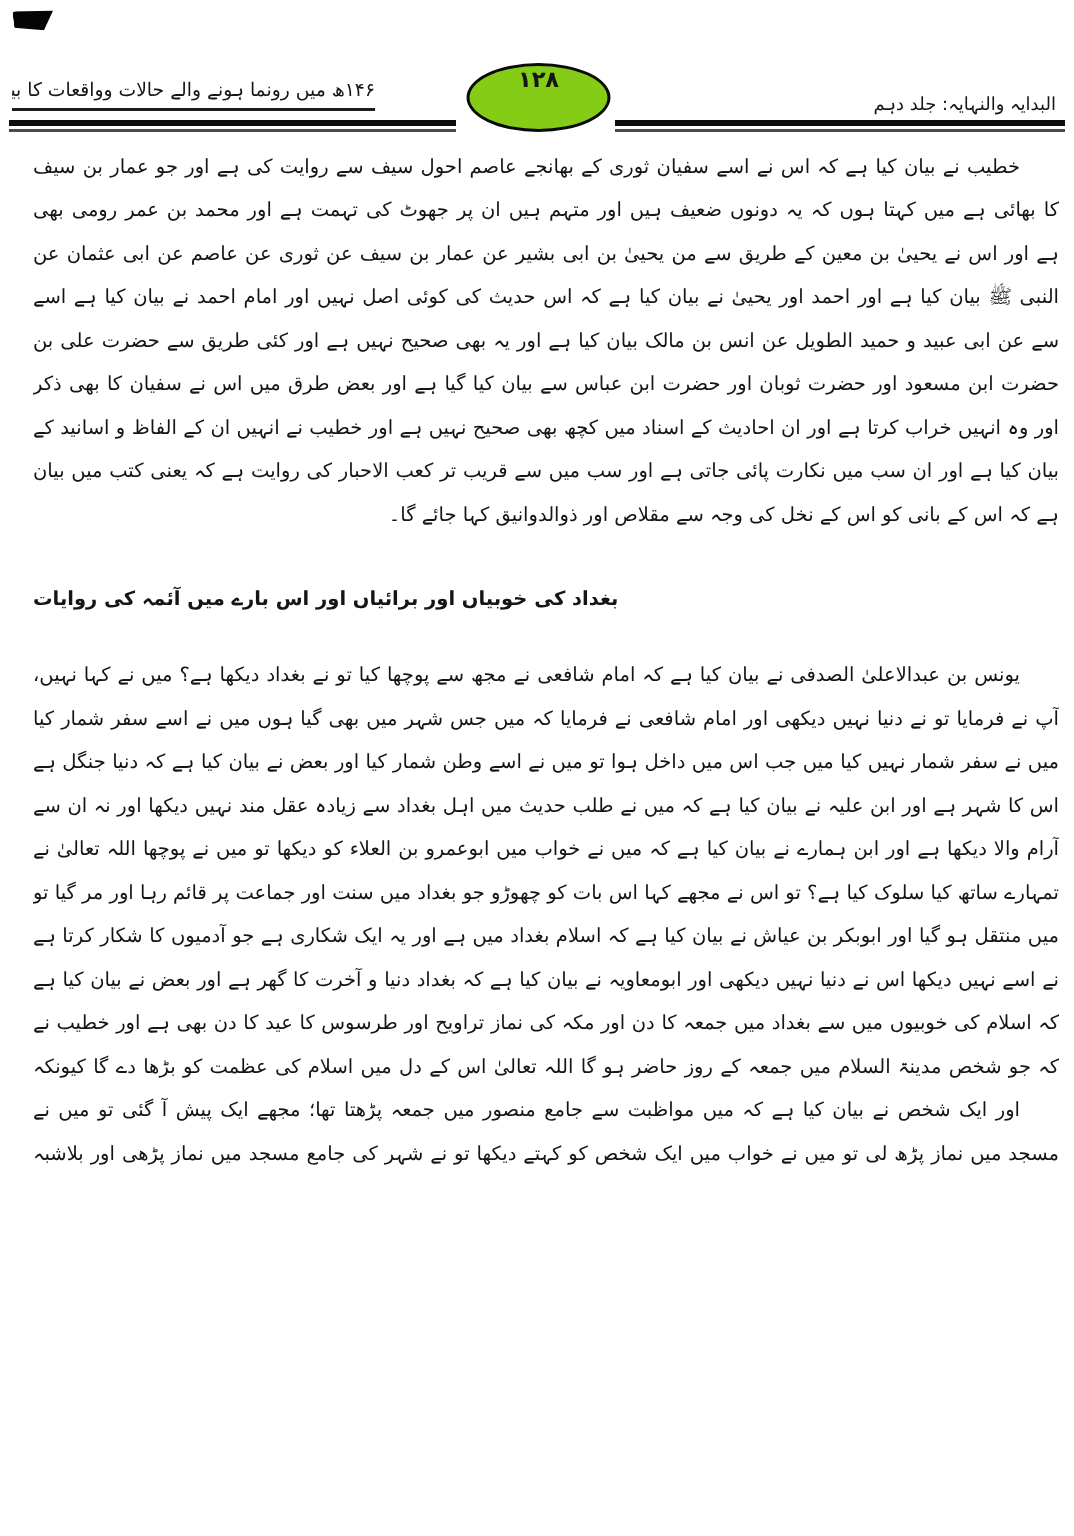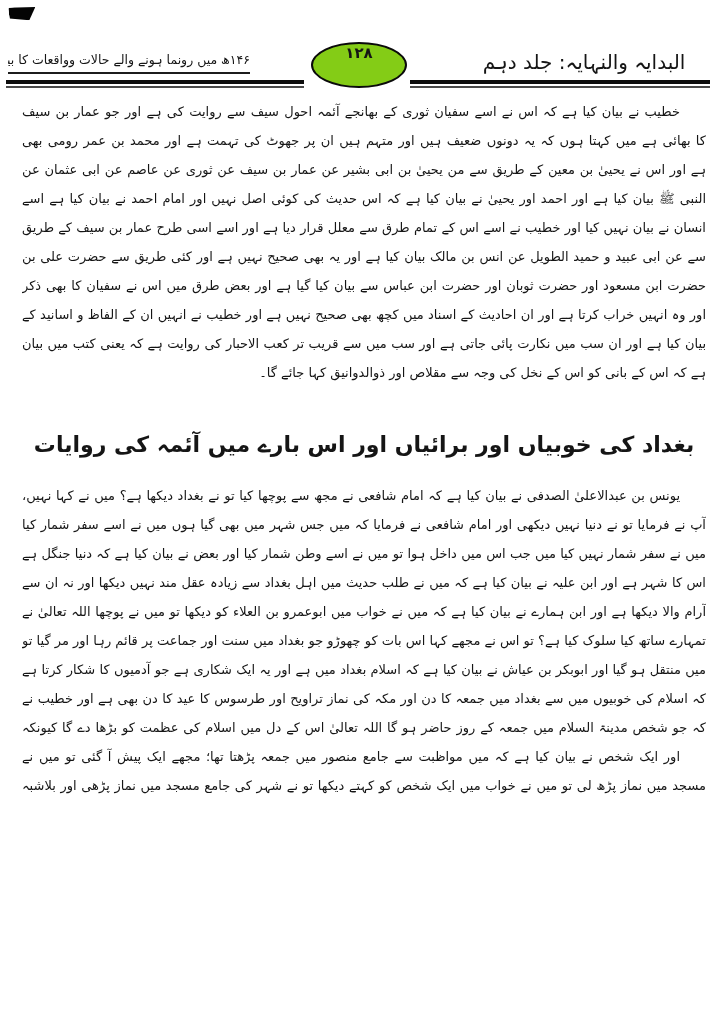--- a/index.html
+++ b/index.html
@@ -14,22 +14,22 @@
   }
   
   .corner-mark{
     position:absolute;left:9px;top:6px;width:27px;height:15px;
     background:#040404;border-radius:2px;
     clip-path:polygon(0 0,100% 18%,72% 100%,0 72%);
     transform:rotate(-7deg);
   }
   
   .hdr-right{
-    position:absolute;top:50px;right:12px;width:240px;
-    font-size:20px;text-align:center;direction:rtl;
+    position:absolute;top:62px;right:12px;width:240px;
+    font-size:12px;text-align:right;direction:rtl;
     letter-spacing:0;white-space:nowrap;
   }
   .hdr-left{
     position:absolute;top:52px;left:8px;width:242px;
     font-size:12.5px;text-align:center;direction:rtl;
     border-bottom:2px solid #1c1c1c;padding-bottom:5px;
     white-space:nowrap;overflow:hidden;
   }
   .page-oval{
     position:absolute;top:42px;left:311px;width:92px;height:42px;
@@ -48,22 +48,22 @@
     position:absolute;top:97px;right:10px;left:22px;
     direction:rtl;font-size:13px;line-height:29px;
   }
   .line{
     text-align:justify;text-align-last:justify;
     white-space:normal;overflow:hidden;height:29px;
   }
   .line.first{padding-right:26px;}
   .line.end{text-align:center;text-align-last:right;}
   .section-heading{
-    margin:42px 0 20px 0;
-    font-size:22px;font-weight:bold;text-align:center;
+    margin:26px 0 20px 0;
+    font-size:13px;font-weight:bold;text-align:left;
     line-height:32px;
   }
 </style>
 </head>
 <body>
 
 <div class="page">
 
   <div class="corner-mark"></div>
 
@@ -71,42 +71,42 @@
   <div class="hdr-left">۱۴۶ھ میں رونما ہونے والے حالات وواقعات کا بیان</div>
   <div class="page-oval">
     <span>۱۲۸</span>
   </div>
   <div class="rule rule-left"></div>
   <div class="rule rule-right"></div>
 
   <div class="body">
 
     <div class="para">
-      <div class="line first">خطیب نے بیان کیا ہے کہ اس نے اسے سفیان ثوری کے بھانجے آئمہ احول سیف سے روایت کی ہے اور جو عمار بن سیف</div>
+      <div class="line first">خطیب نے بیان کیا ہے کہ اس نے اسے سفیان ثوری کے بھانجے عاصم احول سیف سے روایت کی ہے اور جو عمار بن سیف</div>
       <div class="line">کا بھائی ہے میں کہتا ہوں کہ یہ دونوں ضعیف ہیں اور متہم ہیں ان پر جھوٹ کی تہمت ہے اور محمد بن عمر رومی بھی ضعیف ہے اور</div>
       <div class="line">ہے اور اس نے یحییٰ بن معین کے طریق سے من یحییٰ بن ابی بشیر عن عمار بن سیف عن ثوری عن عاصم عن ابی عثمان عن جریر عن</div>
       <div class="line">النبی ﷺ بیان کیا ہے اور احمد اور یحییٰ نے بیان کیا ہے کہ اس حدیث کی کوئی اصل نہیں اور امام احمد نے بیان کیا ہے اسے کسی ثقہ</div>
-      <div class="line">انسان نے بیان نہیں کیا اور خطیب نے اسے اس کے تمام طرق سے معلل قرار دیا ہے اور اسے اسی طرح عمار بن سیف کے طریق</div>
       <div class="line">سے عن ابی عبید و حمید الطویل عن انس بن مالک بیان کیا ہے اور یہ بھی صحیح نہیں ہے اور کئی طریق سے حضرت علی بن ابی طالب اور</div>
       <div class="line">حضرت ابن مسعود اور حضرت ثوبان اور حضرت ابن عباس سے بیان کیا گیا ہے اور بعض طرق میں اس نے سفیان کا بھی ذکر کیا ہے</div>
       <div class="line">اور وہ انہیں خراب کرتا ہے اور ان احادیث کے اسناد میں کچھ بھی صحیح نہیں ہے اور خطیب نے انہیں ان کے الفاظ و اسانید کے ساتھ</div>
       <div class="line">بیان کیا ہے اور ان سب میں نکارت پائی جاتی ہے اور سب میں سے قریب تر کعب الاحبار کی روایت ہے کہ یعنی کتب میں بیان ہوا</div>
       <div class="line end">ہے کہ اس کے بانی کو اس کے نخل کی وجہ سے مقلاص اور ذوالدوانیق کہا جائے گا۔</div>
     </div>
 
     <h2 class="section-heading">بغداد کی خوبیاں اور برائیاں اور اس بارے میں آئمہ کی روایات</h2>
 
     <div class="para">
       <div class="line first">یونس بن عبدالاعلیٰ الصدفی نے بیان کیا ہے کہ امام شافعی نے مجھ سے پوچھا کیا تو نے بغداد دیکھا ہے؟ میں نے کہا نہیں، تو</div>
       <div class="line">آپ نے فرمایا تو نے دنیا نہیں دیکھی اور امام شافعی نے فرمایا کہ میں جس شہر میں بھی گیا ہوں میں نے اسے سفر شمار کیا ہے مگر بغداد کو</div>
       <div class="line">میں نے سفر شمار نہیں کیا میں جب اس میں داخل ہوا تو میں نے اسے وطن شمار کیا اور بعض نے بیان کیا ہے کہ دنیا جنگل ہے اور بغداد</div>
       <div class="line">اس کا شہر ہے اور ابن علیہ نے بیان کیا ہے کہ میں نے طلب حدیث میں اہل بغداد سے زیادہ عقل مند نہیں دیکھا اور نہ ان سے اچھا</div>
       <div class="line">آرام والا دیکھا ہے اور ابن ہمارے نے بیان کیا ہے کہ میں نے خواب میں ابوعمرو بن العلاء کو دیکھا تو میں نے پوچھا اللہ تعالیٰ نے</div>
       <div class="line">تمہارے ساتھ کیا سلوک کیا ہے؟ تو اس نے مجھے کہا اس بات کو چھوڑو جو بغداد میں سنت اور جماعت پر قائم رہا اور مر گیا تو وہ جنت</div>
       <div class="line">میں منتقل ہو گیا اور ابوبکر بن عیاش نے بیان کیا ہے کہ اسلام بغداد میں ہے اور یہ ایک شکاری ہے جو آدمیوں کا شکار کرتا ہے اور جس</div>
+      <div class="line">نے اسے نہیں دیکھا اس نے دنیا نہیں دیکھی اور ابومعاویہ نے بیان کیا ہے کہ بغداد دنیا و آخرت کا گھر ہے اور بعض نے بیان کیا ہے</div>
       <div class="line">کہ اسلام کی خوبیوں میں سے بغداد میں جمعہ کا دن اور مکہ کی نماز تراویح اور طرسوس کا عید کا دن بھی ہے اور خطیب نے بیان کیا ہے</div>
       <div class="line">کہ جو شخص مدینۃ السلام میں جمعہ کے روز حاضر ہو گا اللہ تعالیٰ اس کے دل میں اسلام کی عظمت کو بڑھا دے گا کیونکہ ہمارے مشائخ</div>
     </div>
 
     <div class="para">
       <div class="line first">اور ایک شخص نے بیان کیا ہے کہ میں مواظبت سے جامع منصور میں جمعہ پڑھتا تھا؛ مجھے ایک پیش آ گئی تو میں نے دوسری</div>
       <div class="line">مسجد میں نماز پڑھ لی تو میں نے خواب میں ایک شخص کو کہتے دیکھا تو نے شہر کی جامع مسجد میں نماز پڑھی اور بلاشبہ اس میں ہر جمعہ کو ستر</div>
     </div>
 
   </div>

